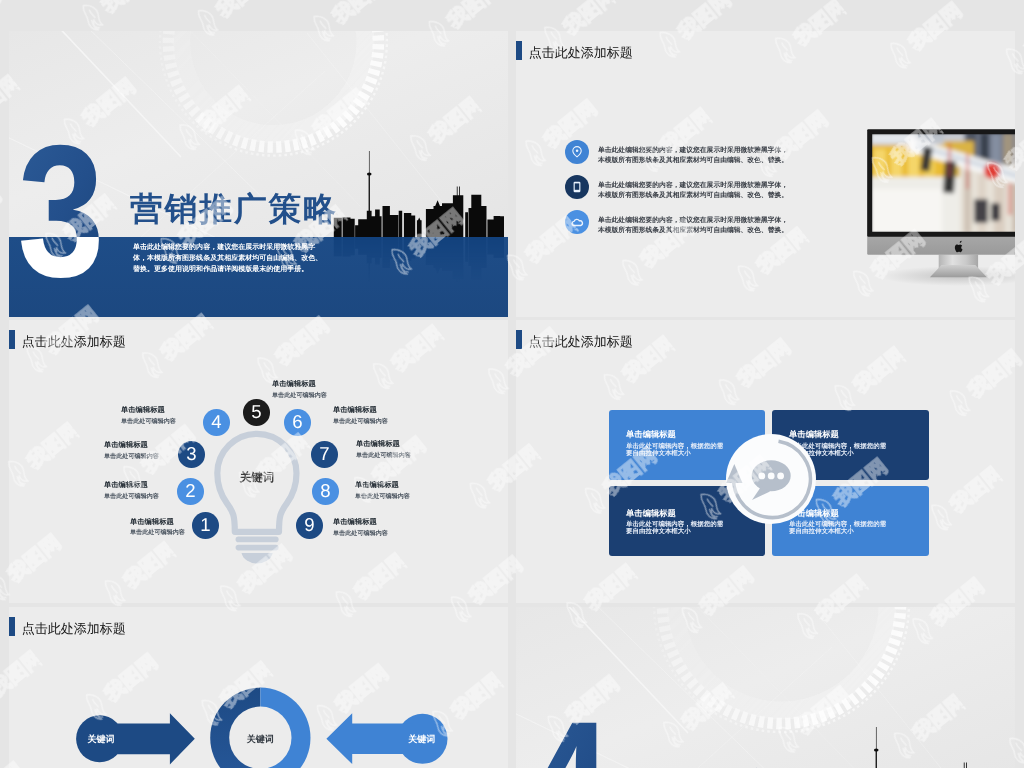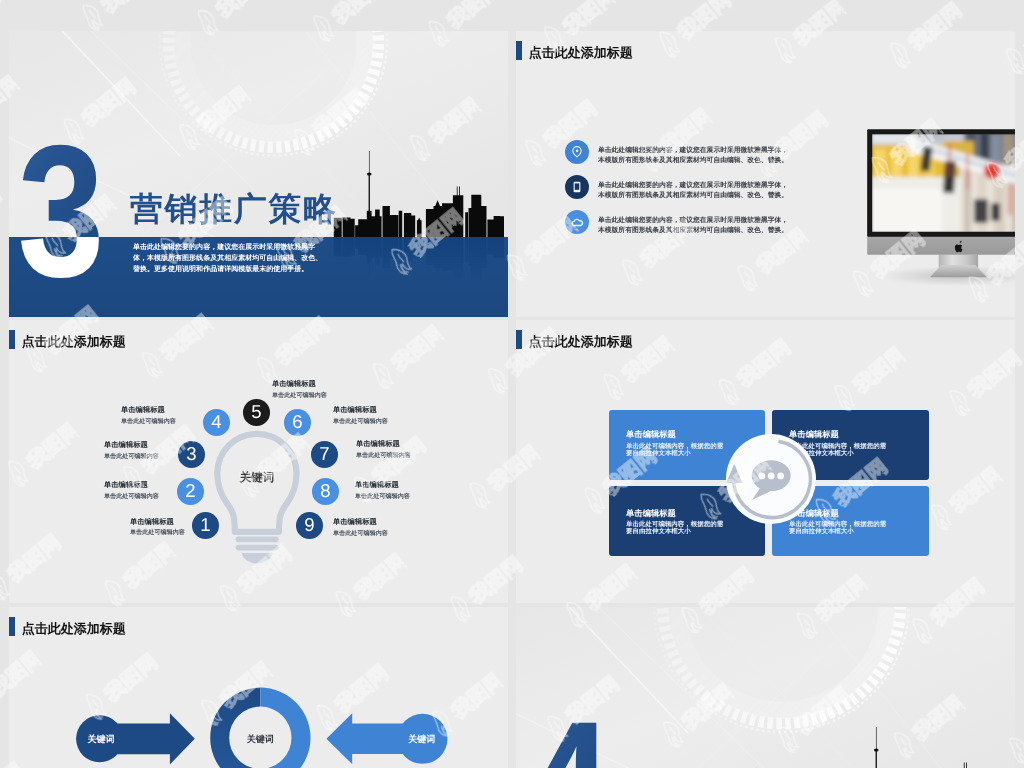--- a/index.html
+++ b/index.html
@@ -6,21 +6,21 @@
   body{width:1024px;height:768px;background:#e5e5e5;overflow:hidden;
        font-family:"Liberation Sans",sans-serif;
        -webkit-font-smoothing:antialiased;text-rendering:geometricPrecision;}
   .page{position:relative;width:1024px;height:768px;overflow:hidden;background:#e5e5e5;
         will-change:transform;}
   .slide{position:absolute;overflow:hidden;background:#ededed;}
 
   
   .stitle{position:absolute;display:flex;align-items:center;}
   .stitle .bar{width:6.2px;height:18.8px;background:#1d4a84;margin-right:6.7px;flex:0 0 auto;}
-  .stitle .txt{font-size:13px;font-weight:bold;color:#141414;letter-spacing:0;
+  .stitle .txt{font-size:13px;font-weight:normal;color:#141414;letter-spacing:0;
                white-space:nowrap;transform:scale(1.0) translateY(1.6px);transform-origin:0 50%;}
 
   
   .covtitle{position:absolute;font-weight:bold;color:#23508b;letter-spacing:2px;
             white-space:nowrap;}
   .covdesc{position:absolute;color:#ffffff;font-weight:bold;}
 
   
   .rowtxt{position:absolute;font-size:7.5px;line-height:10.9px;color:#3a3f47;
           font-weight:bold;transform:scale(0.905);transform-origin:0 0;}

